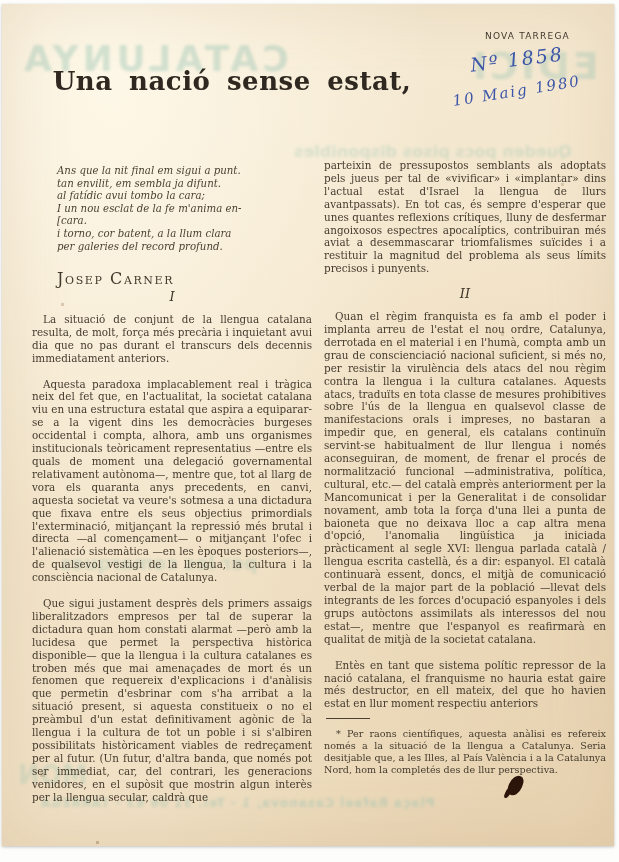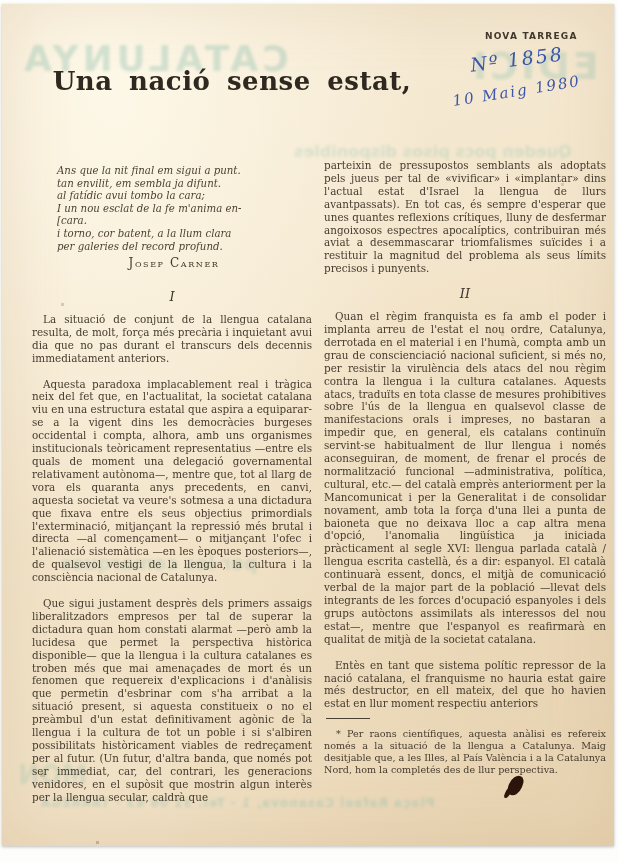--- a/index.html
+++ b/index.html
@@ -10,35 +10,35 @@
            radial-gradient(ellipse at 18% 10%, rgba(255,250,235,0.85) 0%, rgba(255,250,235,0) 45%),
            radial-gradient(ellipse at 85% 90%, rgba(226,203,165,0.55) 0%, rgba(226,203,165,0) 50%),
            linear-gradient(158deg,#f6ecd7 0%,#f3e5cb 45%,#eeddc0 100%);
          box-shadow: inset 0 0 70px rgba(160,120,70,0.16), 0 1px 3px rgba(0,0,0,0.25);}
   
   .ghost{position:absolute;transform:scaleX(-1);color:#8fbfae;filter:blur(1.4px);
          font-family:"DejaVu Sans", sans-serif;font-weight:bold;white-space:nowrap;
          pointer-events:none;}
   
   .masthead{position:absolute;left:483px;top:27px;font-family:"DejaVu Sans",sans-serif;
-            font-size:9px;font-weight:bold;letter-spacing:1.2px;color:#41382c;}
+            font-size:9px;font-weight:normal;letter-spacing:1.2px;color:#41382c;}
   .hw{position:absolute;color:#3c55a8;font-family:"DejaVu Serif",serif;font-style:italic;
       white-space:nowrap;}
   .hw-num{left:468px;top:44px;font-size:19px;transform:rotate(-7deg);letter-spacing:2px;}
   .hw-date{left:450px;top:78px;font-size:15px;transform:rotate(-9deg);letter-spacing:2px;}
   
   .title{position:absolute;left:28px;top:62px;width:404px;text-align:center;color:#2e2820;}
   .title .t1,.title .t2{font-size:26px;font-weight:bold;letter-spacing:0.5px;word-spacing:7px;}
   .title .t2{margin-top:12px;}
   
   .epigraph{position:absolute;left:55px;top:161px;width:248px;font-style:italic;
             font-size:10.2px;line-height:12.6px;color:#4c4234;}
   .epigraph .turnover{padding-right:16px;}
   .epigraph .author{font-style:normal;font-variant:small-caps;letter-spacing:1.6px;
-                    text-align:center;padding-right:14px;margin-top:4px;font-size:12px;
+                    text-align:left;padding-right:14px;margin-top:20px;font-size:16px;
                     color:#42392c;}
   
   .col{position:absolute;width:282px;font-size:10.4px;line-height:12.9px;
        text-align:justify;color:#453b2e;}
   .col-left{left:30px;top:285px;width:280px;}
   .col-right{left:322px;top:155px;}
   .sec-head{text-align:center;font-size:13px;font-style:italic;color:#3e362a;
             margin:2px 0 9px 0;}
   .col p{margin:0 0 13px 0;text-indent:11px;}
   .col p.cont{text-indent:0;}
@@ -96,19 +96,19 @@
 
     <div class="col col-right">
       <p class="cont">parteixin de pressupostos semblants als adoptats pels jueus per tal de «vivificar» i «implantar» dins l'actual estat d'Israel la llengua de llurs avantpassats). En tot cas, és sempre d'esperar que unes quantes reflexions crítiques, lluny de desfermar angoixosos espectres apocalíptics, contribuiran més aviat a desemmascarar triomfalismes suïcides i a restituir la magnitud del problema als seus límits precisos i punyents.</p>
       <div class="sec-head">II</div>
       <p>Quan el règim franquista es fa amb el poder i implanta arreu de l'estat el nou ordre, Catalunya, derrotada en el material i en l'humà, compta amb un grau de conscienciació nacional suficient, si més no, per resistir la virulència dels atacs del nou règim contra la llengua i la cultura catalanes. Aquests atacs, traduïts en tota classe de mesures prohibitives sobre l'ús de la llengua en qualsevol classe de manifestacions orals i impreses, no bastaran a impedir que, en general, els catalans continuïn servint-se habitualment de llur llengua i només aconseguiran, de moment, de frenar el procés de normalització funcional —administrativa, política, cultural, etc.— del català emprès anteriorment per la Mancomunicat i per la Generalitat i de consolidar novament, amb tota la força d'una llei a punta de baioneta que no deixava lloc a cap altra mena d'opció, l'anomalia lingüística ja iniciada pràcticament al segle XVI: llengua parlada català / llengua escrita castellà, és a dir: espanyol. El català continuarà essent, doncs, el mitjà de comunicació verbal de la major part de la població —llevat dels integrants de les forces d'ocupació espanyoles i dels grups autòctons assimilats als interessos del nou estat—, mentre que l'espanyol es reafirmarà en qualitat de mitjà de la societat catalana.</p>
       <p>Entès en tant que sistema polític repressor de la nació catalana, el franquisme no hauria estat gaire més destructor, en ell mateix, del que ho havien estat en llur moment respectiu anteriors</p>
     </div>
 
     <div class="footnote">
       <div class="fn-rule"></div>
-      <div class="fn-text">* Per raons científiques, aquesta anàlisi es refereix només a la situació de la llengua a Catalunya. Maig desitjable que, a les Illes, al País València i a la Catalunya Nord, hom la completés des de llur perspectiva.</div>
+      <div class="fn-text">* Per raons científiques, aquesta anàlisi es refereix només a la situació de la llengua a Catalunya. Seria desitjable que, a les Illes, al País València i a la Catalunya Nord, hom la completés des de llur perspectiva.</div>
     </div>
 
     <div class="blot"></div>
     <div class="speckles"></div>
   </div>
 </div>
 
 </body></html>

